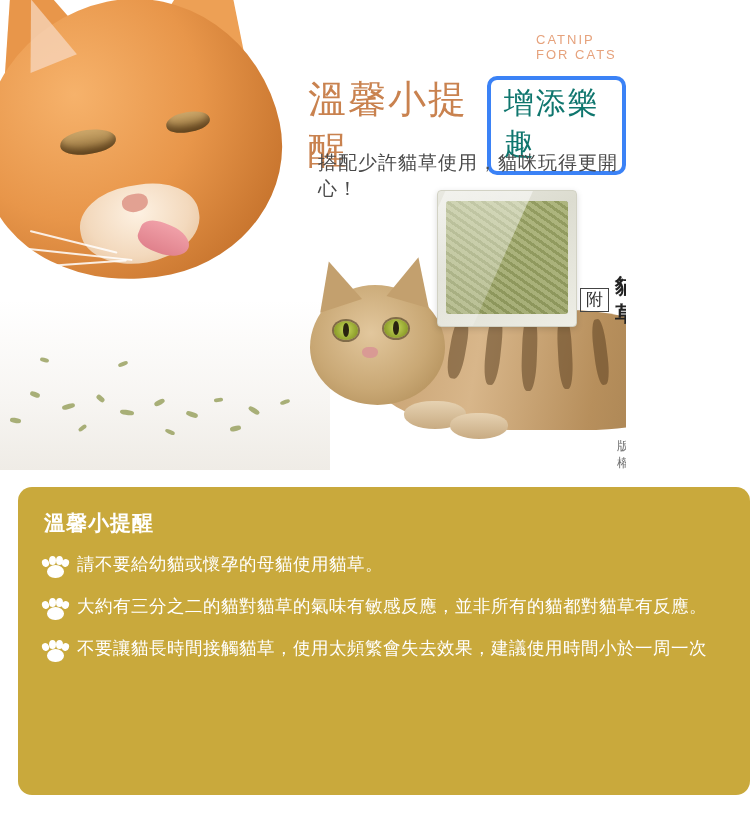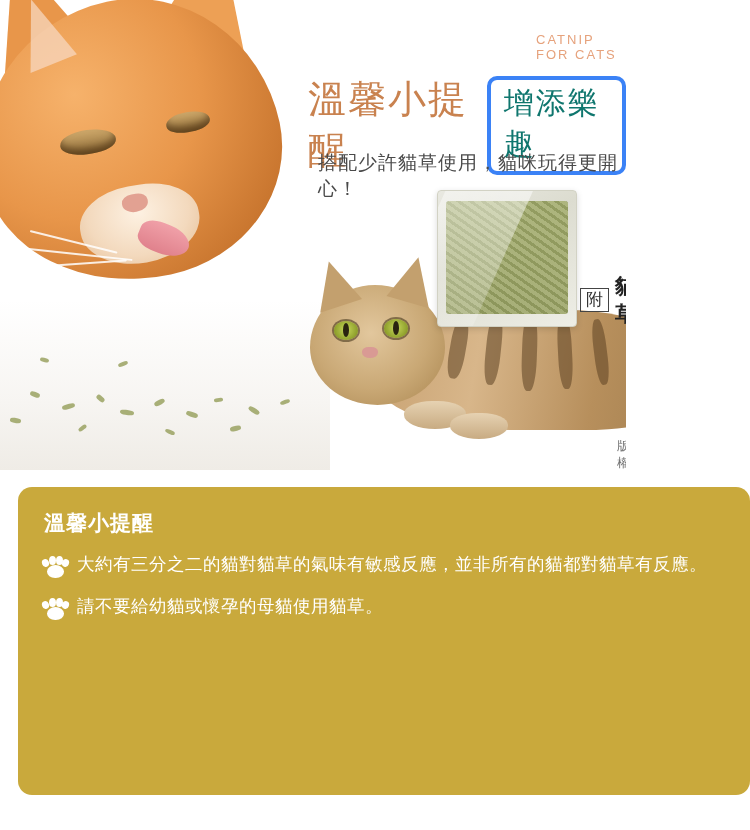--- a/index.html
+++ b/index.html
@@ -489,30 +489,40 @@
     <div class="notice-title">溫馨小提醒</div>
 
     <div class="notice-item">
       <span class="paw-icon">
         <span class="pad t1"></span>
           <span class="pad t2"></span>
           <span class="pad t3"></span>
           <span class="pad t4"></span>
           <span class="pad main"></span>
       </span>
-      <span class="notice-text">大約有三分之二的貓對貓草的氣味有敏感反應，並非所有的貓都對貓草有反應。</span>
+      <span class="notice-text">請不要給幼貓或懷孕的母貓使用貓草。</span>
     </div>
 
     <div class="notice-item">
       <span class="paw-icon">
         <span class="pad t1"></span>
           <span class="pad t2"></span>
           <span class="pad t3"></span>
           <span class="pad t4"></span>
           <span class="pad main"></span>
       </span>
-      <span class="notice-text">請不要給幼貓或懷孕的母貓使用貓草。</span>
-    </div>
-
-
+      <span class="notice-text">大約有三分之二的貓對貓草的氣味有敏感反應，並非所有的貓都對貓草有反應。</span>
+    </div>
+
+
+    <div class="notice-item">
+      <span class="paw-icon">
+        <span class="pad t1"></span>
+          <span class="pad t2"></span>
+          <span class="pad t3"></span>
+          <span class="pad t4"></span>
+          <span class="pad main"></span>
+      </span>
+      <span class="notice-text">不要讓貓長時間接觸貓草，使用太頻繁會失去效果，建議使用時間小於一周一次</span>
+    </div>
   </div>
 
 </div>
 
 </body></html>

